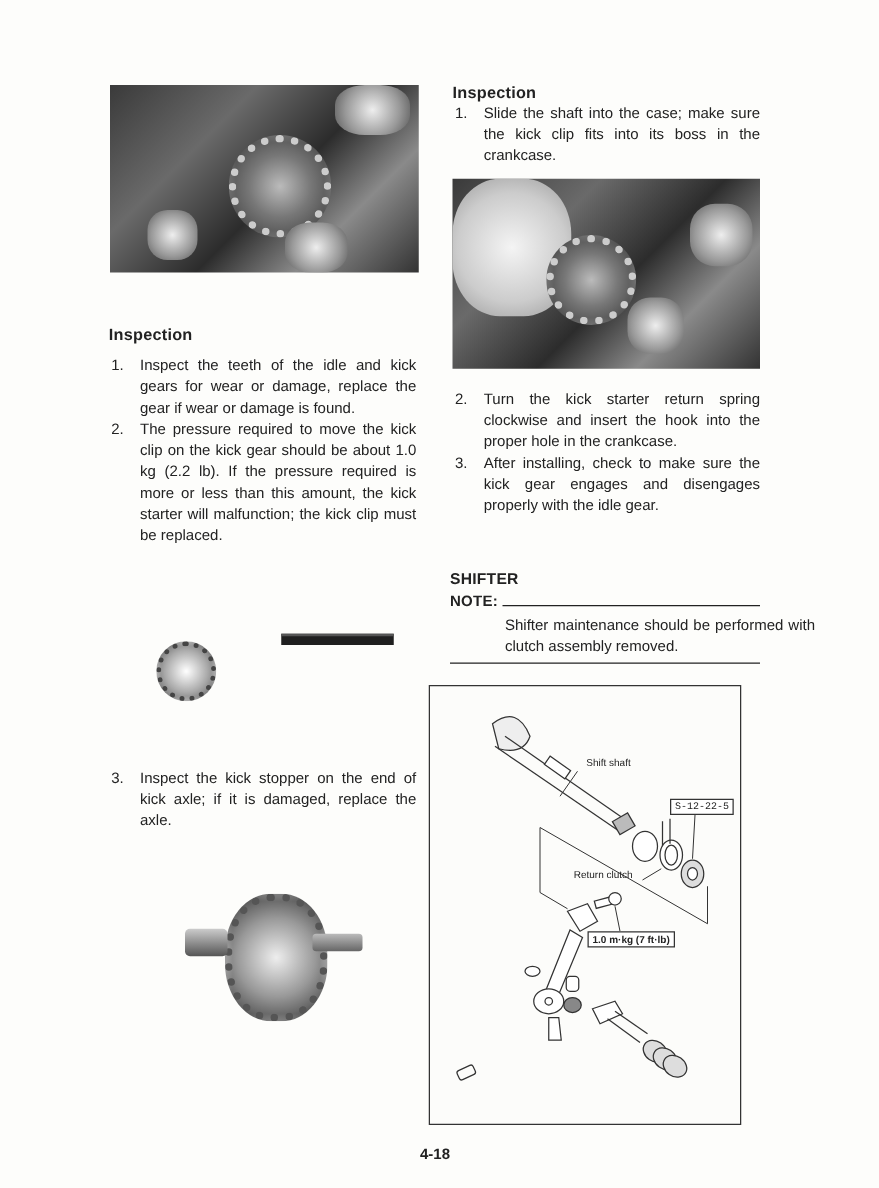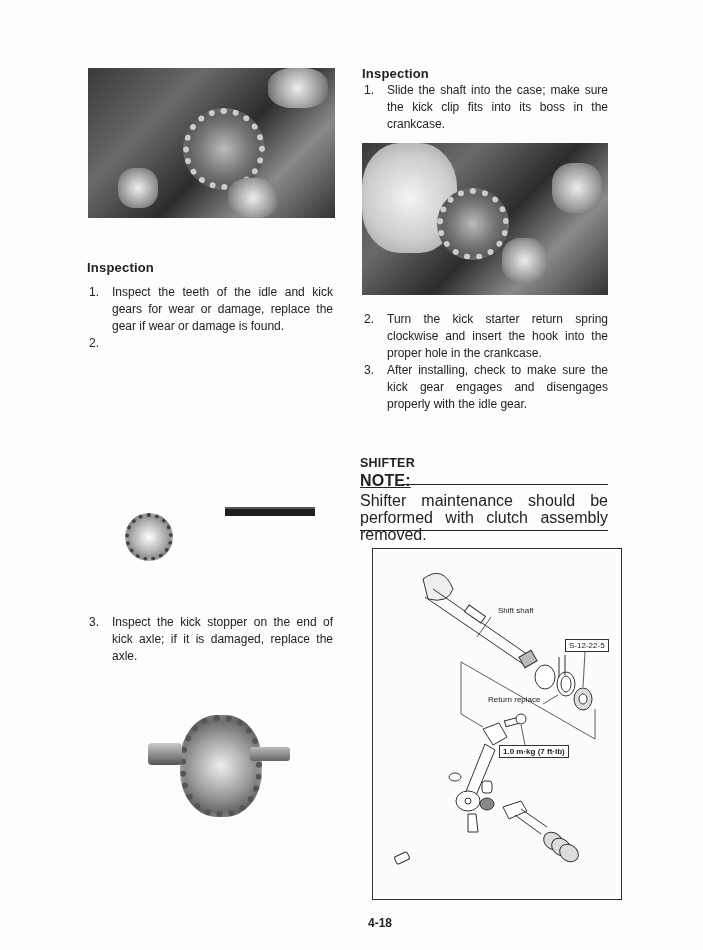--- a/index.html
+++ b/index.html
@@ -16,49 +16,50 @@
   }
   .photo .gear {
     position: absolute; border-radius: 50%;
     border: 6px dotted #ccc; background: radial-gradient(circle, #bbb 0%, #777 50%, #444 100%);
   }
   .photo .blob {
     position: absolute; border-radius: 40%;
     background: radial-gradient(circle, #eee 0%, #999 60%, #555 100%);
   }
   .heading { font-weight: bold; font-size: 13px; letter-spacing: 0.2px; }
-  .para { font-size: 16px; line-height: 17px; text-align: justify; }
+  .para { font-size: 12px; line-height: 17px; text-align: justify; margin-left: 44px; }
   ol.steps { margin: 0; padding: 0; list-style: none; }
   ol.steps li { position: relative; padding-left: 25px; font-size: 12px; line-height: 17px; text-align: justify; }
   ol.steps li .num { position: absolute; left: 2px; top: 0; }
   .rule { border-top: 1.5px solid #222; }
   .diagram-box { border: 1.2px solid #333; background: #fcfcfa; }
   .callout { position: absolute; font-size: 8px; color: #222; }
   .callout.boxed { border: 1px solid #333; padding: 1px 3px; background: #fff; }
-  .pagenum { font-size: 12px; font-weight: bold; margin-left: 32px; }
+  .pagenum { font-size: 12px; font-weight: bold; }
 </style>
 </head>
 <body>
 
 <div class="abs photo" style="left:88px;top:68px;width:247px;height:150px;">
   <div class="gear" style="left:95px;top:40px;width:70px;height:70px;"></div>
   <div class="blob" style="left:30px;top:100px;width:40px;height:40px;"></div>
   <div class="blob" style="left:140px;top:110px;width:50px;height:40px;"></div>
   <div class="blob" style="left:180px;top:0px;width:60px;height:40px;"></div>
 </div>
 
 <div class="abs heading" style="left:87px;top:260px;">Inspection</div>
 
 <ol class="abs steps" style="left:87px;top:284px;width:246px;">
   <li>
     <span class="num">1.</span>
     <span>Inspect the teeth of the idle and kick gears for wear or damage, replace the gear if wear or damage is found.</span>
   </li>
   <li>
     <span class="num">2.</span>
+    <span>The pressure required to move the kick clip on the kick gear should be about 1.0 kg (2.2 lb). If the pressure required is more or less than this amount, the kick starter will malfunction; the kick clip must be replaced.</span>
   </li>
 </ol>
 
 <div class="abs" style="left:115px;top:495px;width:215px;height:100px;">
   <div class="abs" style="left:10px;top:18px;width:40px;height:40px;border-radius:50%;border:4px dotted #444;background:radial-gradient(circle,#fff 0%,#aaa 60%,#666 100%);"></div>
   <div class="abs" style="left:110px;top:12px;width:90px;height:7px;background:#1f1f1f;border-top:2px solid #555;"></div>
 </div>
 
 <ol class="abs steps" style="left:87px;top:614px;width:246px;">
   <li>
@@ -96,29 +97,29 @@
   </li>
   <li>
     <span class="num">3.</span>
     <span>After installing, check to make sure the kick gear engages and disengages properly with the idle gear.</span>
   </li>
 </ol>
 
 <div class="abs heading" style="left:360px;top:456px;font-size:12.5px;">SHIFTER</div>
 
 <div class="abs" style="left:360px;top:472px;width:248px;height:16px;">
-  <span class="heading" style="font-size:16px;text-decoration:underline;">NOTE:</span>
+  <span class="heading" style="font-size:12px;">NOTE:</span>
   <div class="abs rule" style="left:42px;top:12px;width:206px;"></div>
 </div>
 
 <div class="abs para" style="left:360px;top:492px;width:248px;">Shifter maintenance should be performed with clutch assembly removed.</div>
 
 <div class="abs rule" style="left:360px;top:530px;width:248px;"></div>
 
-<div class="abs diagram-box" style="left:372px;top:548px;width:248px;height:350px;">
+<div class="abs diagram-box" style="left:343px;top:548px;width:248px;height:350px;">
   <svg width="248" height="350" viewBox="0 0 248 350" style="position:absolute;left:0;top:0;">
 
     <g fill="none" stroke="#333" stroke-width="1">
       <path d="M50,30 q20,-15 30,10 q-5,15 -25,10 z" fill="#eee"></path>
       <line x1="52" y1="48" x2="150" y2="115"></line>
       <line x1="60" y1="40" x2="158" y2="108"></line>
       <rect x="98" y="55" width="8" height="20" transform="rotate(-55 102 65)" fill="#fff"></rect>
       <rect x="148" y="104" width="14" height="12" transform="rotate(-30 155 110)" fill="#bbb"></rect>
     </g>
     <line x1="118" y1="68" x2="104" y2="88" stroke="#333" stroke-width="0.8"></line>
@@ -167,18 +168,18 @@
         <ellipse cx="188" cy="298" rx="10" ry="8" transform="rotate(35 188 298)"></ellipse>
         <ellipse cx="196" cy="304" rx="10" ry="8" transform="rotate(35 196 304)"></ellipse>
       </g>
     </g>
 
     <g fill="none" stroke="#333" stroke-width="1">
       <rect x="22" y="305" width="14" height="8" rx="2" transform="rotate(-25 29 309)"></rect>
     </g>
   </svg>
   <div class="callout" style="left:125px;top:57px;">Shift shaft</div>
-  <div class="callout boxed" style="left:192px;top:90px;">S-12-22-5</div>
-  <div class="callout" style="left:115px;top:146px;">Return replace</div>
+  <div class="callout boxed" style="left:192px;top:90px;font-family:Liberation Mono, monospace;">S-12-22-5</div>
+  <div class="callout" style="left:115px;top:146px;">Return clutch</div>
   <div class="callout boxed" style="left:126px;top:196px;font-weight:bold;">1.0 m·kg (7 ft·lb)</div>
 </div>
 
 <div class="abs pagenum" style="left:336px;top:916px;">4-18</div>
 
 </body></html>

